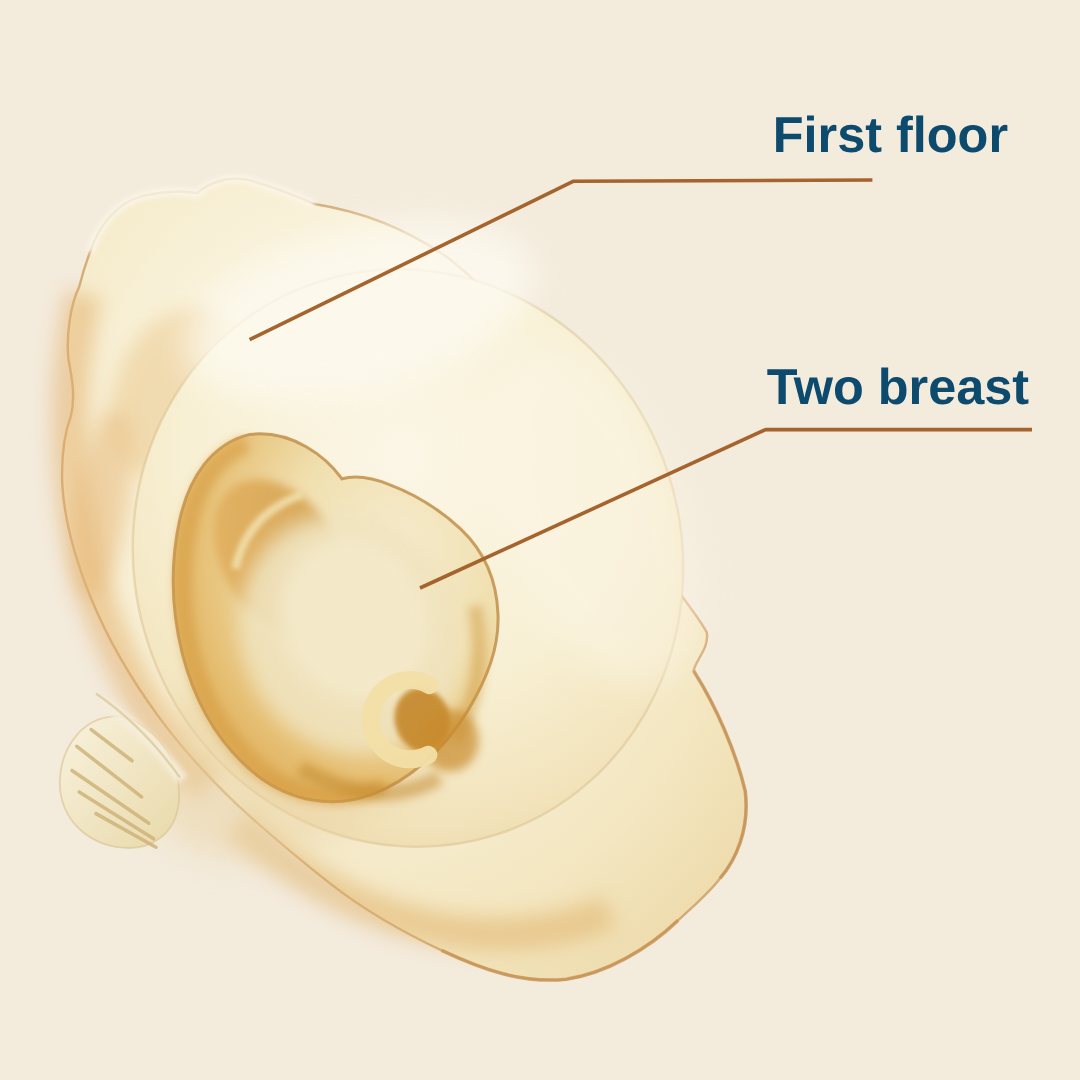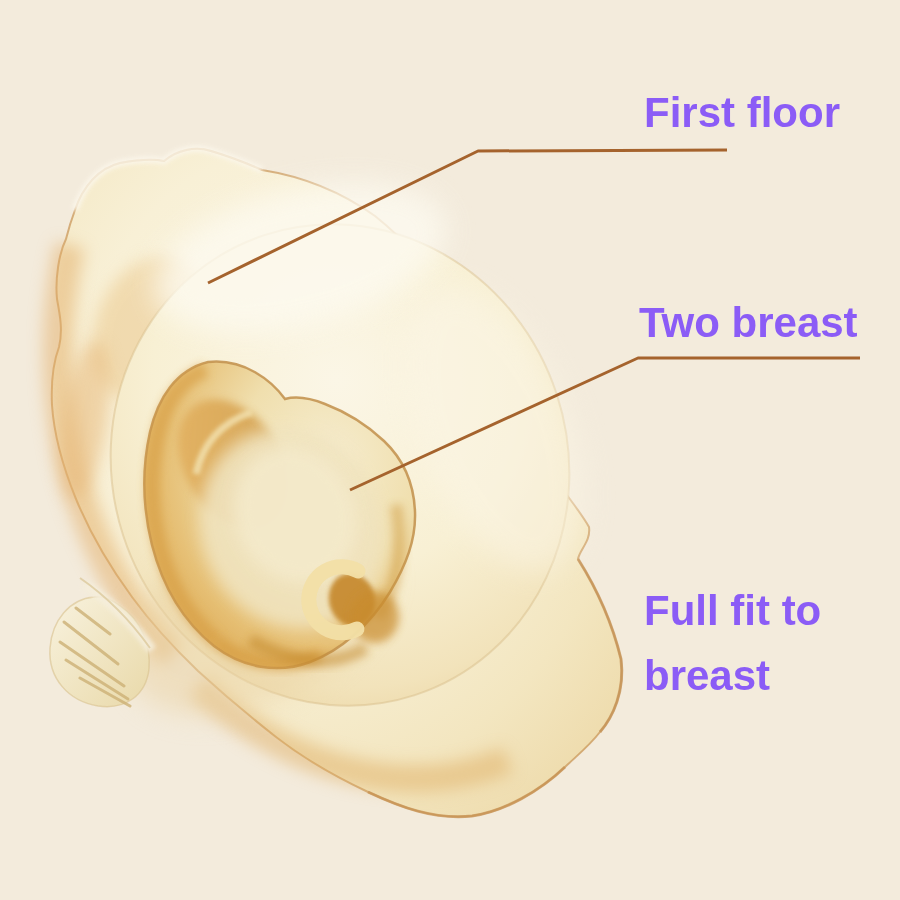--- a/index.html
+++ b/index.html
@@ -10,21 +10,21 @@
     background: #F3EBDC;
     overflow: hidden;
     font-family: "Liberation Sans", sans-serif;
   }
   .stage svg { position: absolute; left: 0; top: 0; }
   .callout {
     position: absolute;
     font-weight: bold;
     font-size: 42px;
     line-height: 46px;
-    color: #8b5cf6;
+    color: #0c4a6e;
     white-space: nowrap;
     letter-spacing: 0px;
   }
   .callout.multiline { line-height: 65px; }
   .callout.multiline span { display: block; }
 </style>
 </head>
 <body>
 
 <div class="stage">
@@ -138,18 +138,14 @@
     <g stroke="#A5632D" stroke-width="3" fill="none" stroke-linejoin="round" stroke-linecap="butt">
       <polyline points="727,150 478,151 208,283"></polyline>
       <polyline points="860,358 638,358 350,490"></polyline>
     </g>
   </svg>
 
   <div class="callout" style="left:644px; top:90px;">First floor</div>
 
   <div class="callout" style="left:639px; top:300px;">Two breast</div>
 
-  <div class="callout multiline" style="left:644px; top:578px;">
-    <span>Full fit to</span>
-    <span>breast</span>
-  </div>
 
 </div>
 
 </body></html>

